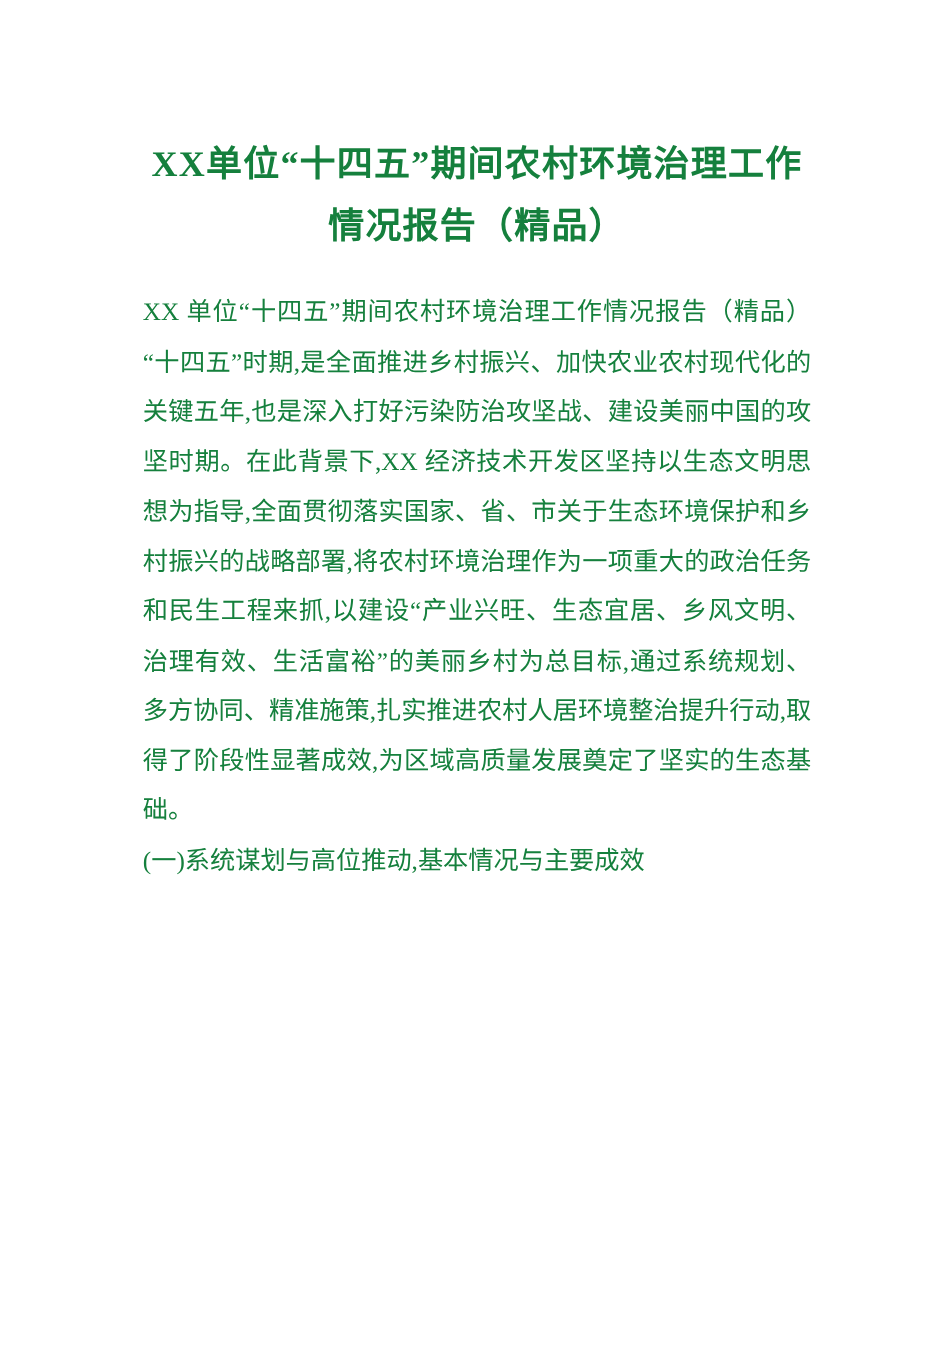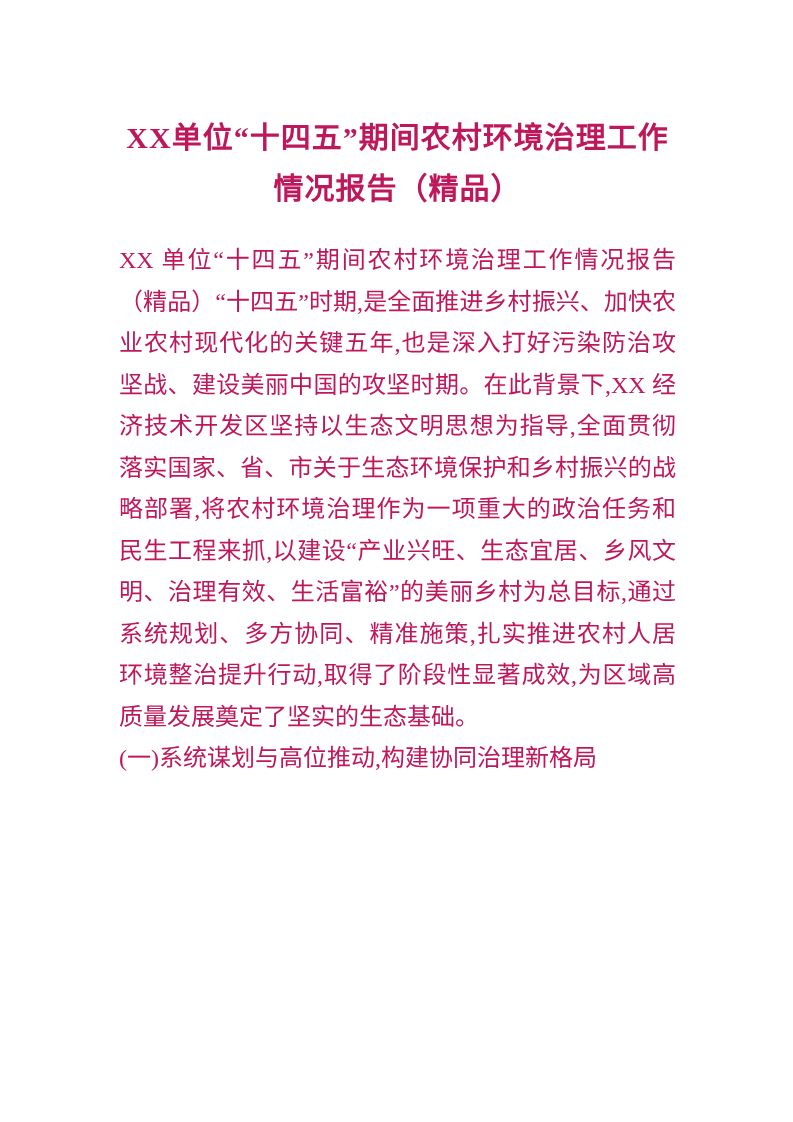--- a/index.html
+++ b/index.html
@@ -6,46 +6,46 @@
     margin: 0;
     padding: 0;
     background: #ffffff;
   }
   .page {
     position: relative;
     width: 793px;
     height: 1098px;
     margin: 0 auto;
     background: #ffffff;
-    color: #be185d;
+    color: #15803d;
     font-family: "Liberation Serif", "DejaVu Serif", serif;
     box-sizing: border-box;
     padding: 112px 117px 0 119px;
     overflow: hidden;
   }
   .doc-title {
     margin: 0 0 26px 0;
     font-size: 30px;
     font-weight: 700;
     line-height: 51px;
     text-align: center;
     letter-spacing: 1px;
   }
   .doc-body p {
     margin: 0;
-    font-size: 24px;
+    font-size: 21px;
     line-height: 41.5px;
     text-align: justify;
     text-justify: inter-ideograph;
     word-break: break-all;
   }
 </style>
 </head>
 <body>
 
 <div class="page">
   <h1 class="doc-title">XX单位“十四五”期间农村环境治理工作情况报告（精品）</h1>
 
   <div class="doc-body">
     <p>XX 单位“十四五”期间农村环境治理工作情况报告（精品）“十四五”时期,是全面推进乡村振兴、加快农业农村现代化的关键五年,也是深入打好污染防治攻坚战、建设美丽中国的攻坚时期。在此背景下,XX 经济技术开发区坚持以生态文明思想为指导,全面贯彻落实国家、省、市关于生态环境保护和乡村振兴的战略部署,将农村环境治理作为一项重大的政治任务和民生工程来抓,以建设“产业兴旺、生态宜居、乡风文明、治理有效、生活富裕”的美丽乡村为总目标,通过系统规划、多方协同、精准施策,扎实推进农村人居环境整治提升行动,取得了阶段性显著成效,为区域高质量发展奠定了坚实的生态基础。</p>
-    <p>(一)系统谋划与高位推动,构建协同治理新格局</p>
+    <p>(一)系统谋划与高位推动,基本情况与主要成效</p>
   </div>
 </div>
 
 </body></html>

